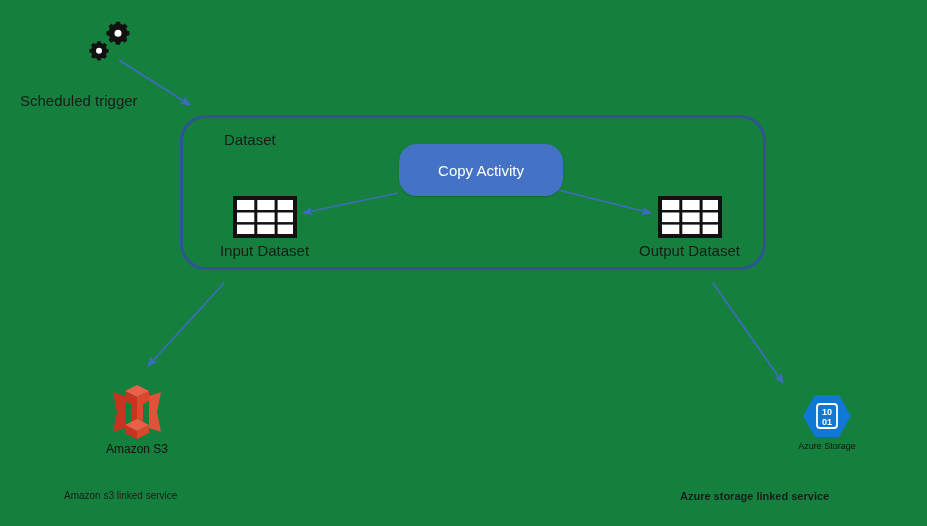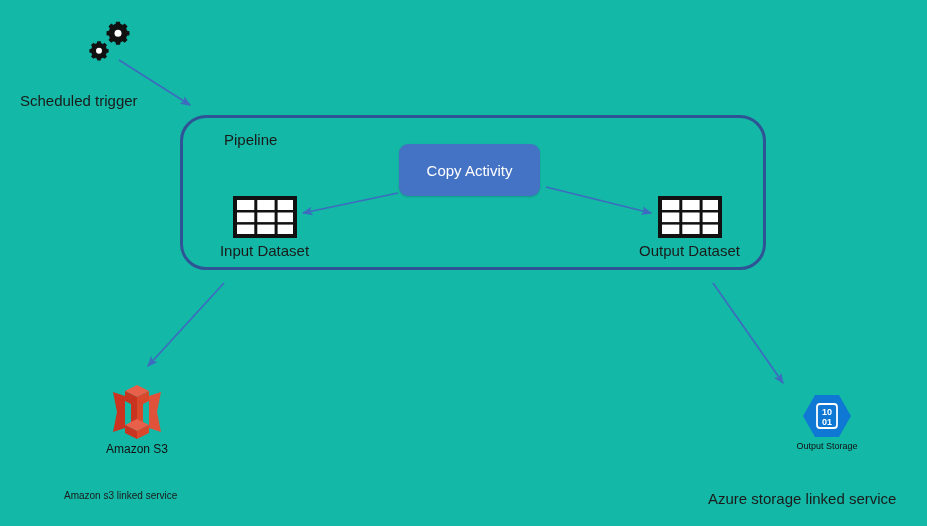--- a/index.html
+++ b/index.html
@@ -7,21 +7,21 @@
     padding: 0;
     background: #ffffff;
   }
   body {
     font-family: "Liberation Sans", sans-serif;
   }
   #canvas {
     position: relative;
     width: 927px;
     height: 526px;
-    background: #14b8a6;
+    background: #15803d;
     overflow: hidden;
   }
   .abs { position: absolute; }
 
   
   #connectors {
     position: absolute;
     left: 0; top: 0;
     width: 927px; height: 526px;
     pointer-events: none;
@@ -53,23 +53,23 @@
   #pipeline-label {
     left: 224px; top: 131px;
     font-size: 15px;
     color: #1a1a1a;
     white-space: nowrap;
   }
 
   
   #copy-activity-box {
     left: 399px; top: 144px;
-    width: 141px; height: 52px;
+    width: 164px; height: 52px;
     background: #4472c4;
-    border-radius: 9px;
+    border-radius: 18px;
     display: flex;
     align-items: center;
     justify-content: center;
     box-shadow: 0 1px 2px rgba(0,0,0,0.18);
   }
   #copy-activity-label {
     color: #ffffff;
     font-size: 15px;
     white-space: nowrap;
   }
@@ -101,24 +101,25 @@
   }
   #azure-service-icon-group .service-icon-caption { font-size: 9px; }
 
   #s3-linked-service-label {
     left: 64px; top: 490px;
     font-size: 10px;
     color: #1a1a1a;
     white-space: nowrap;
   }
   #azure-linked-service-label {
-    left: 708px; top: 490px;
-    font-size: 15px;
-    color: #1a1a1a;
-    white-space: nowrap;
+    left: 680px; top: 490px;
+    font-size: 11px;
+    color: #1a1a1a;
+    white-space: nowrap;
+    font-weight: bold;
   }
 </style>
 </head>
 <body>
 
 <div id="canvas">
 
   <svg id="connectors" viewBox="0 0 927 526" width="927" height="526">
     <defs>
       <marker id="arrowhead" markerWidth="7" markerHeight="7" refX="5.6" refY="3" orient="auto" markerUnits="strokeWidth">
@@ -166,21 +167,21 @@
                L-18.5,6.7 L-18.5,0.3 L-14.6,-0.6
                A11.4,11.4 0 0 1 -13.1,-4.1 L-15.4,-7.4 L-10.9,-11.9
                L-7.6,-9.6 A11.4,11.4 0 0 1 -4.1,-11.1 Z" transform="scale(0.52)"></path>
       <circle cx="0" cy="1.8" r="3.0" fill="#ffffff"></circle>
     </g>
   </svg>
 
   <div class="abs" id="scheduled-trigger-label">Scheduled trigger</div>
 
   <div class="abs" id="pipeline-box"></div>
-  <div class="abs" id="pipeline-label">Pipeline</div>
+  <div class="abs" id="pipeline-label">Dataset</div>
 
   <div class="abs" id="copy-activity-box">
     <span id="copy-activity-label">Copy Activity</span>
   </div>
 
   <div class="abs dataset-group" id="input-dataset-group">
     <div class="dataset-icon-wrap">
       <svg class="dataset-icon" width="64" height="42" viewBox="0 0 64 42">
         <rect x="0" y="0" width="64" height="42" fill="#111111"></rect>
         <g fill="#ffffff">
@@ -246,18 +247,18 @@
 
   <div class="abs" id="azure-service-icon-group">
     <div class="service-icon-wrap">
       <svg width="50" height="48" viewBox="0 0 50 48">
         <polygon points="13,3 37,3 49,24 37,45 13,45 1,24" fill="#0f78d4"></polygon>
         <rect x="15" y="12" width="20" height="24" rx="3" ry="3" fill="none" stroke="#ffffff" stroke-width="1.8"></rect>
         <text x="25" y="22.5" text-anchor="middle" font-family="'Liberation Sans', sans-serif" font-size="9" font-weight="bold" fill="#ffffff">10</text>
         <text x="25" y="33" text-anchor="middle" font-family="'Liberation Sans', sans-serif" font-size="9" font-weight="bold" fill="#ffffff">01</text>
       </svg>
     </div>
-    <div class="service-icon-caption">Output Storage</div>
+    <div class="service-icon-caption">Azure Storage</div>
   </div>
 
   <div class="abs" id="azure-linked-service-label">Azure storage linked service</div>
 
 </div>
 
 </body></html>

